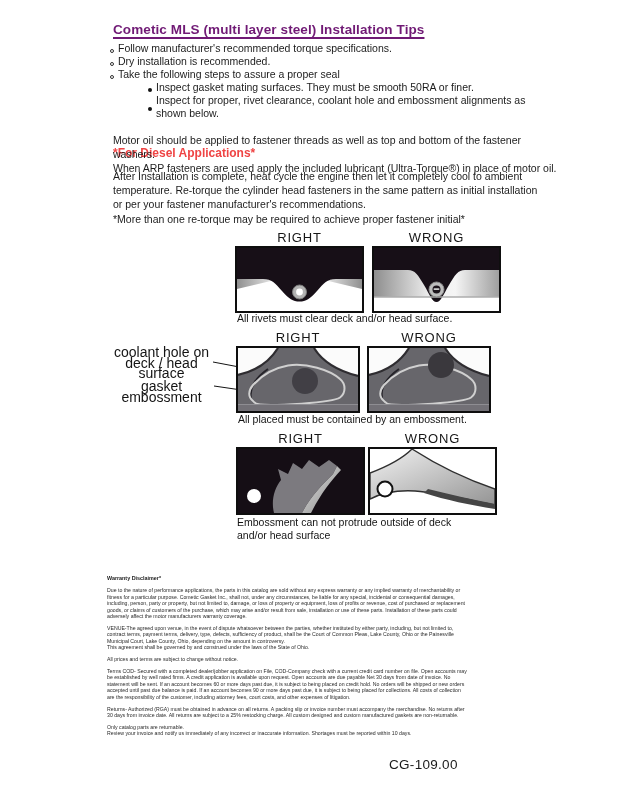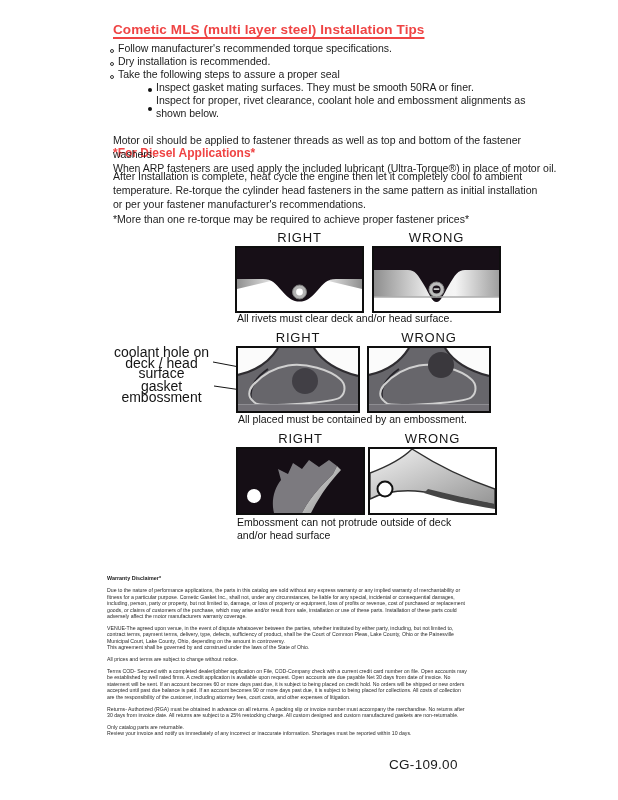--- a/index.html
+++ b/index.html
@@ -3,21 +3,21 @@
 <meta charset="utf-8">
 <style>
   * { margin:0; padding:0; box-sizing:border-box; }
   html,body { background:#ffffff; }
   body { font-family:"Liberation Sans", sans-serif; color:#1c1c1c; -webkit-text-size-adjust:none; }
   #page { position:relative; width:618px; height:800px; background:#ffffff; overflow:hidden; }
 
   .abs { position:absolute; }
 
   
-  .title { left:113px; top:22px; font-size:13.5px; font-weight:bold; color:#ef4444;
+  .title { left:113px; top:22px; font-size:13.5px; font-weight:bold; color:#701a75;
            text-decoration:underline; text-underline-offset:3px; text-decoration-thickness:1.5px;
            letter-spacing:0.1px; }
 
   
   .bullets { left:110px; top:42px; width:440px; font-size:10.5px; line-height:13px; }
   .brow { display:flex; align-items:center; }
   .odot { width:4px; height:4px; border:1px solid #333; border-radius:50%; margin:4px 4px 0 0; flex:0 0 auto; }
   .sub { margin-left:38px; }
   .fdot { width:4px; height:4px; background:#141414; border-radius:50%; margin:4px 4px 0 0; flex:0 0 auto; }
 
@@ -72,21 +72,21 @@
       <span>Inspect for proper, rivet clearance, coolant hole and embossment alignments as shown below.</span>
     </div>
   </div>
 
   <div class="abs dheading">*For Diesel Applications*</div>
   <div class="abs para p1">Motor oil should be applied to fastener threads as well as top and bottom of the fastener washers.
 When ARP fasteners are used apply the included lubricant (Ultra-Torque®) in place of motor oil.</div>
   <div class="abs para p2">After Installation is complete, heat cycle the engine then let it completely cool to ambient
 temperature. Re-torque the cylinder head fasteners in the same pattern as initial installation
 or per your fastener manufacturer's recommendations.</div>
-  <div class="abs para note">*More than one re-torque may be required to achieve proper fastener prices*</div>
+  <div class="abs para note">*More than one re-torque may be required to achieve proper fastener initial*</div>
 
   <div class="abs fig-header" style="left:235px; top:230px; width:129px;">RIGHT</div>
   <div class="abs fig-header" style="left:372px; top:230px; width:129px;">WRONG</div>
 
   <div class="abs fig-box" style="left:235px; top:246px;">
     <svg width="125" height="63" viewBox="0 0 125 63">
       <defs>
         <linearGradient id="dgL" x1="0" y1="0" x2="1" y2="0">
           <stop offset="0" stop-color="#8f8f8f"></stop>
             <stop offset="1" stop-color="#f5f5f5"></stop>

